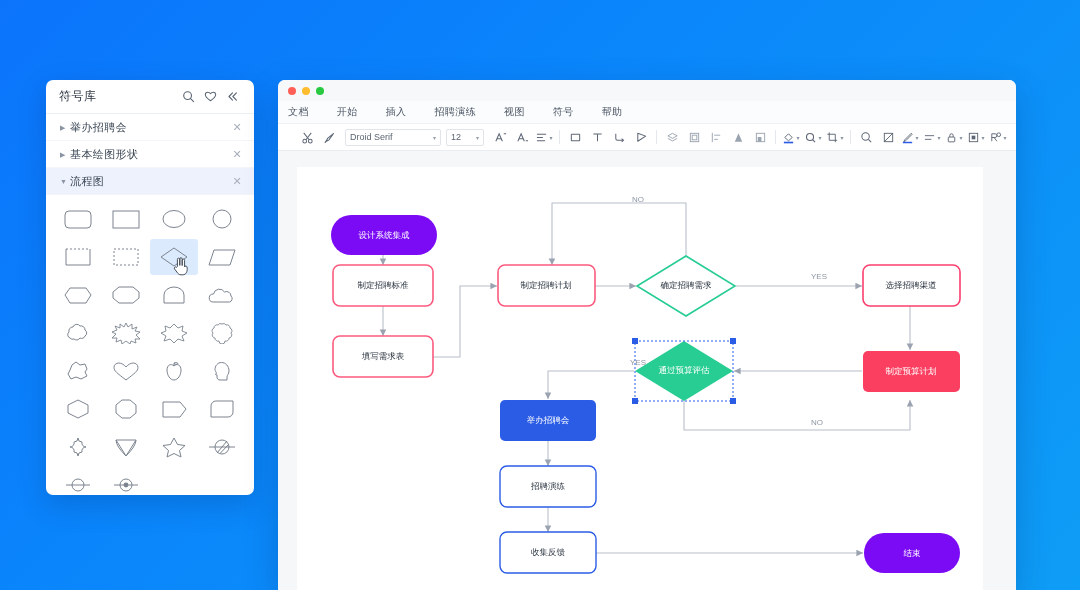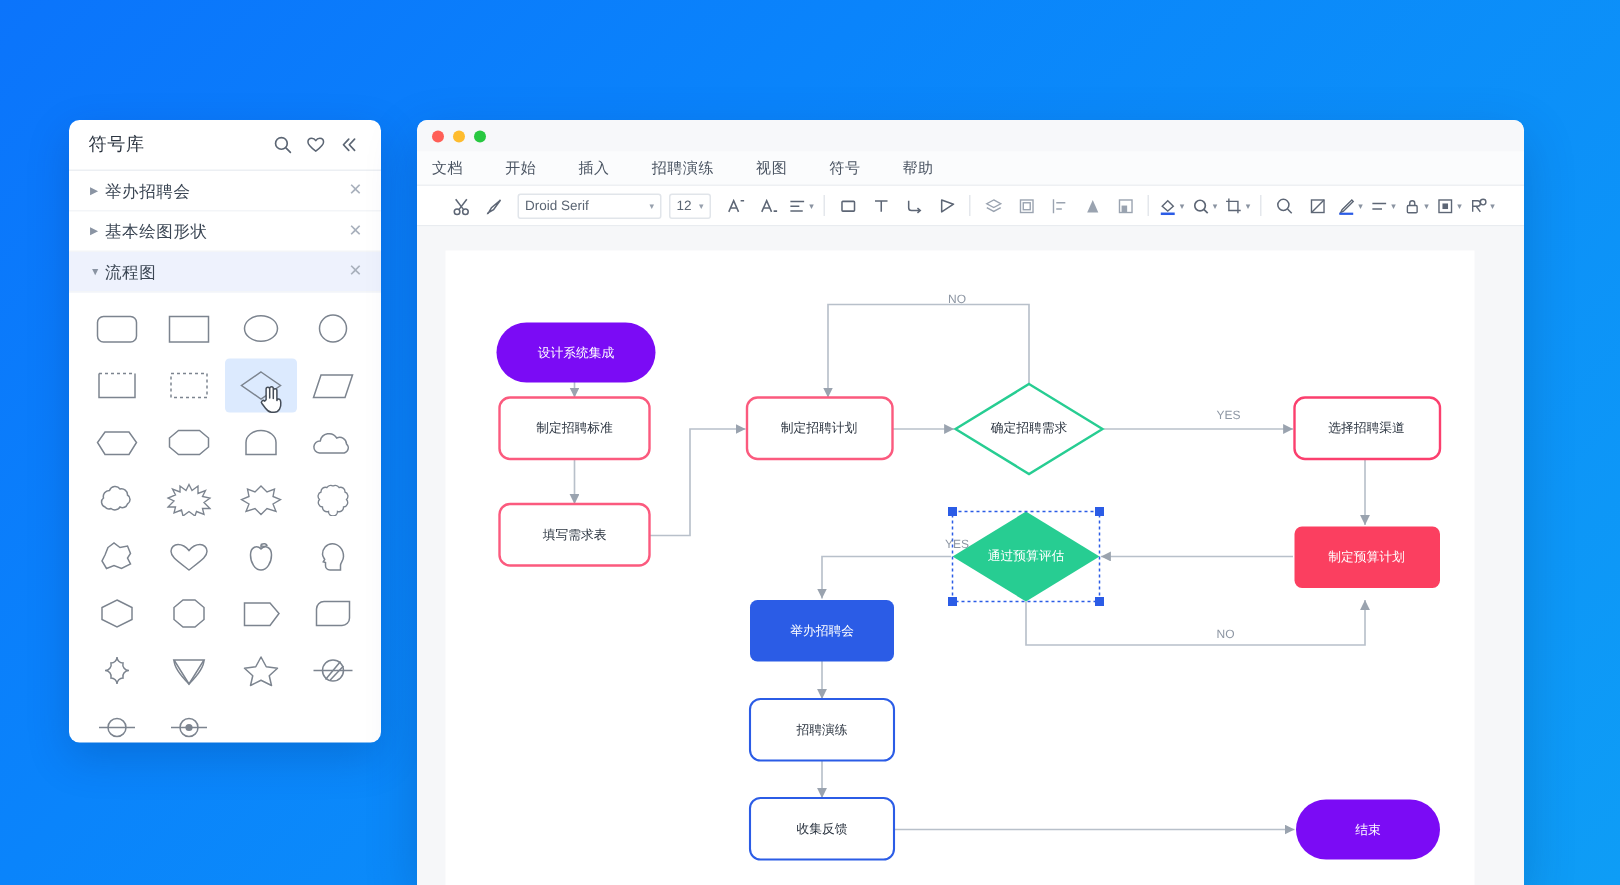--- a/index.html
+++ b/index.html
@@ -72,21 +72,21 @@
   .tb.car::after { content:"▾"; font-size:6px; color:#8a93a1; margin-left:1px; }
   .sep { width:1px; height:14px; background:#e4e7ec; margin:0 4px; }
   .fontsel {
     width:96px; height:17px; border:1px solid #e1e5ea; border-radius:2px;
     display:flex; align-items:center; padding:0 4px; margin:0 5px;
     font-size:9px; color:#5b6573; cursor:pointer;
   }
   .fontsel span:first-child{flex:1;}
   .fontsel .cv{font-size:6px;color:#97a0ad;}
   .sizesel {
-    width:28px; height:17px; border:1px solid #e1e5ea; border-radius:2px;
+    width:38px; height:17px; border:1px solid #e1e5ea; border-radius:2px;
     display:flex; align-items:center; padding:0 4px; margin-right:5px;
     font-size:9px; color:#5b6573; cursor:pointer;
   }
   .sizesel span:first-child{flex:1;}
   .sizesel .cv{font-size:6px;color:#97a0ad;}
 
   .canvas-wrap { position:relative; height:439px; background:#f6f7f9; }
   .page { position:absolute; left:19px; top:16px; width:686px; height:423px; background:#fff; }
   .page svg { display:block; }
 

